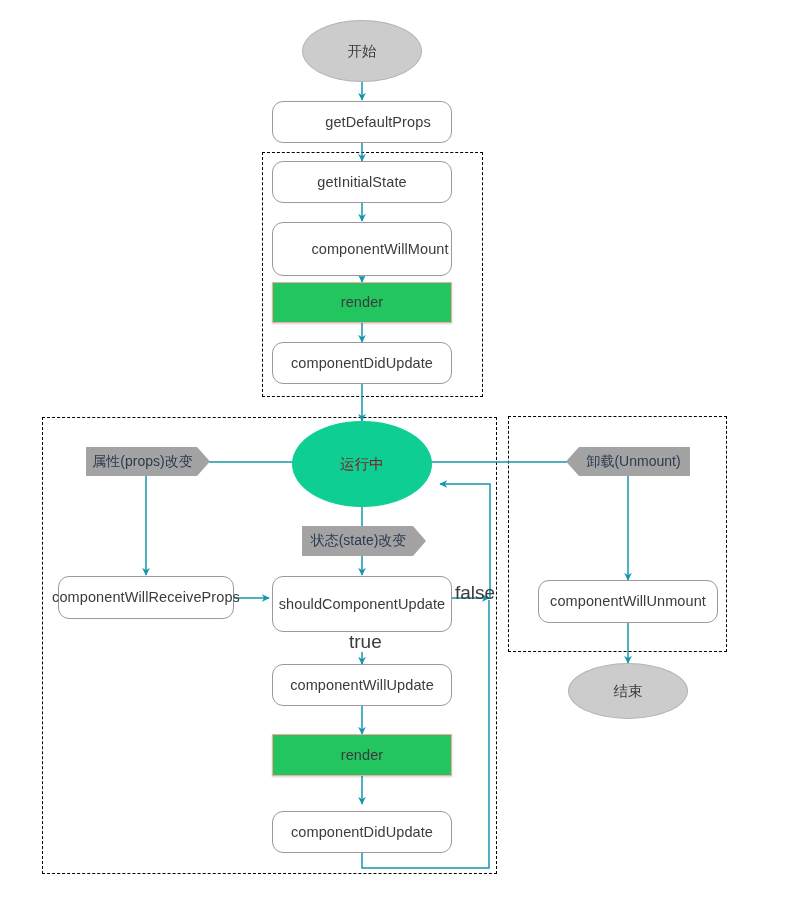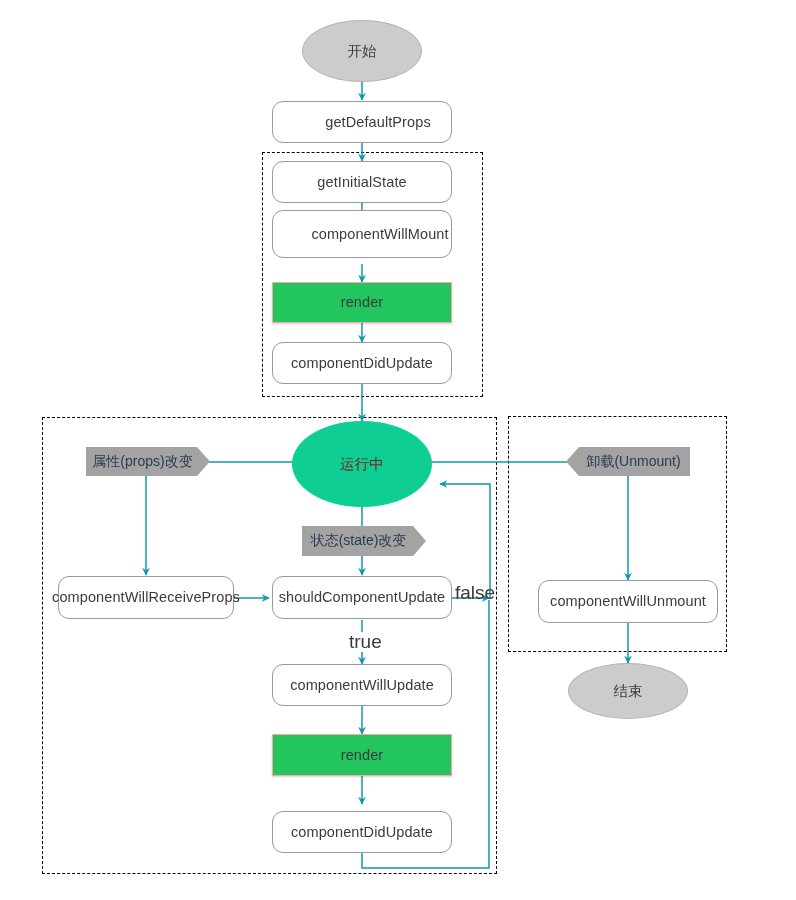--- a/index.html
+++ b/index.html
@@ -168,31 +168,31 @@
       <path d="M628,623 L628,663" marker-end="url(#ah)"></path>
     </g>
   </svg>
 
   <div class="node terminal" style="left:302px; top:20px; width:120px; height:62px;">开始</div>
 
   <div class="node process" style="left:272px; top:101px; width:180px; height:42px;padding-left:32px;">getDefaultProps</div>
 
   <div class="node process" style="left:272px; top:161px; width:180px; height:42px;">getInitialState</div>
 
-  <div class="node process" style="left:272px; top:210px; width:180px; height:48px;padding-left:36px;">componentWillMount</div>
+  <div class="node process" style="left:272px; top:222px; width:180px; height:54px;padding-left:36px;">componentWillMount</div>
 
   <div class="node render" style="left:272px; top:282px; width:180px; height:41px;">render</div>
 
   <div class="node process" style="left:272px; top:342px; width:180px; height:42px;">componentDidUpdate</div>
 
   <div class="node running" style="left:292px; top:421px; width:140px; height:86px;">运行中</div>
 
   <div class="node process" style="left:58px; top:576px; width:176px; height:43px;">componentWillReceiveProps</div>
 
-  <div class="node process" style="left:272px; top:576px; width:180px; height:43px;">shouldComponentUpdate</div>
+  <div class="node process" style="left:272px; top:576px; width:180px; height:56px;">shouldComponentUpdate</div>
 
   <div class="node process" style="left:272px; top:664px; width:180px; height:42px;">componentWillUpdate</div>
 
   <div class="node render" style="left:272px; top:734px; width:180px; height:42px;">render</div>
 
   <div class="node process" style="left:272px; top:804px; width:180px; height:42px;margin-top:7px;">componentDidUpdate</div>
 
   <div class="node process" style="left:538px; top:580px; width:180px; height:43px;">componentWillUnmount</div>
 
   <div class="node terminal" style="left:568px; top:663px; width:120px; height:56px;">结束</div>

